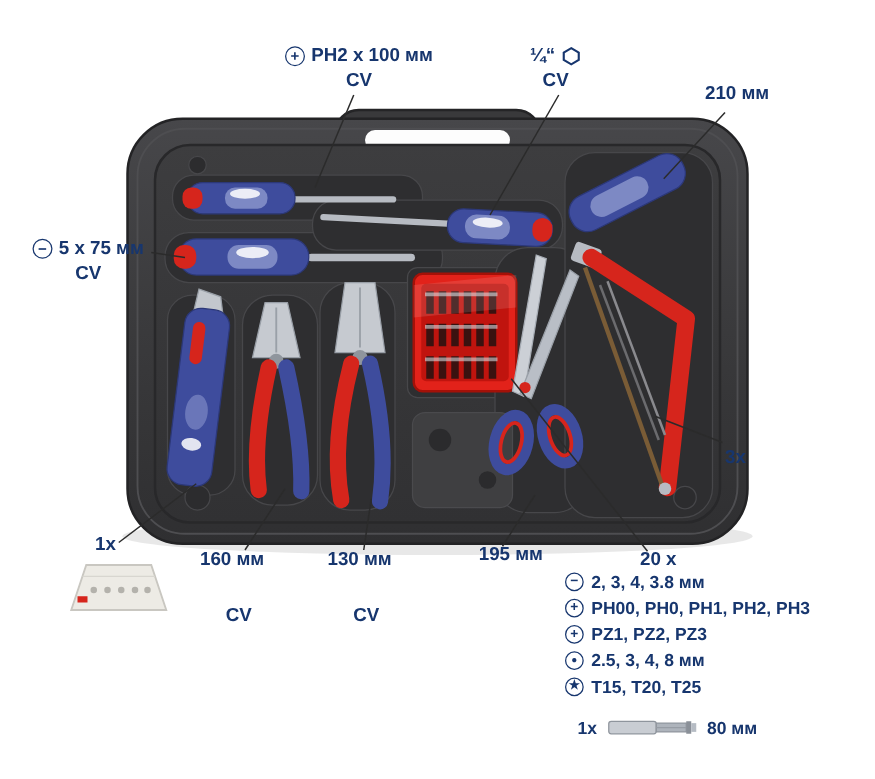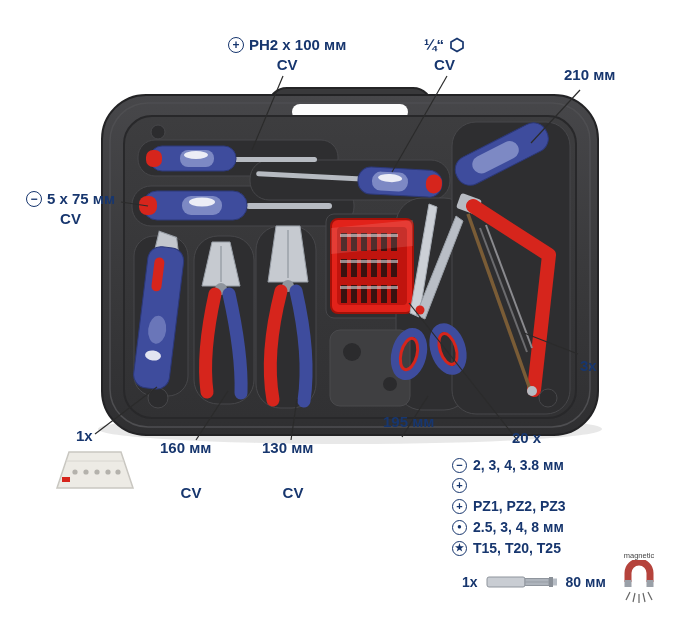--- a/index.html
+++ b/index.html
@@ -252,35 +252,36 @@
   <div class="label center" style="left:160px; top:439px; width:62px;">
     <span>160 мм</span>
     <span class="sub">CV</span>
   </div>
 
   <div class="label center" style="left:262px; top:439px; width:62px;">
     <span>130 мм</span>
     <span class="sub">CV</span>
   </div>
 
-  <div class="label" style="left:383px; top:413px;justify-content:flex-end;">
+  <div class="label" style="left:383px; top:435px;justify-content:flex-end;">
     <span>195 мм</span>
   </div>
 
-  <div class="label" style="left:512px; top:429px;">
+  <div class="label" style="left:512px; top:439px;">
     <span>20 x</span>
   </div>
 
   <div class="bits">
     <div class="bit-row">
       <span class="cicon">−</span>
       <span>2, 3, 4, 3.8 мм</span>
     </div>
     <div class="bit-row">
       <span class="cicon">+</span>
+      <span>PH00, PH0, PH1, PH2, PH3</span>
     </div>
     <div class="bit-row">
       <span class="cicon">+</span>
       <span>PZ1, PZ2, PZ3</span>
     </div>
     <div class="bit-row">
       <span class="cicon dot">●</span>
       <span>2.5, 3, 4, 8 мм</span>
     </div>
     <div class="bit-row">
@@ -294,29 +295,14 @@
     <svg width="72" height="16">
       <rect x="1" y="3" width="38" height="10" rx="2" fill="#c9cdd3" stroke="#8f959d"></rect>
       <rect x="39" y="4.5" width="24" height="7" fill="#aeb4bc" stroke="#8f959d"></rect>
       <line x1="39" y1="8" x2="63" y2="8" stroke="#979da5"></line>
       <rect x="63" y="3" width="4" height="10" fill="#8a9098"></rect>
       <rect x="67" y="4.5" width="4" height="7" fill="#b6bcc4"></rect>
     </svg>
     <span>80 мм</span>
   </div>
 
-  <div class="magnet">
-    <span class="magnet-label">magnetic</span>
-    <svg width="40" height="46">
-      <path d="M9,22 V13 a11,11 0 0 1 22,0 V22" fill="none" stroke="#b5433c" stroke-width="7"></path>
-      <rect x="5.5" y="20" width="7" height="7" fill="#9aa0a8"></rect>
-      <rect x="27.5" y="20" width="7" height="7" fill="#9aa0a8"></rect>
-      <g stroke="#666666" stroke-width="1.2">
-        <line x1="11" y1="32" x2="7" y2="40"></line>
-        <line x1="16" y1="33" x2="14" y2="42"></line>
-        <line x1="20" y1="34" x2="20" y2="43"></line>
-        <line x1="24" y1="33" x2="26" y2="42"></line>
-        <line x1="29" y1="32" x2="33" y2="40"></line>
-      </g>
-    </svg>
-  </div>
 
 </div>
 
 </body></html>

